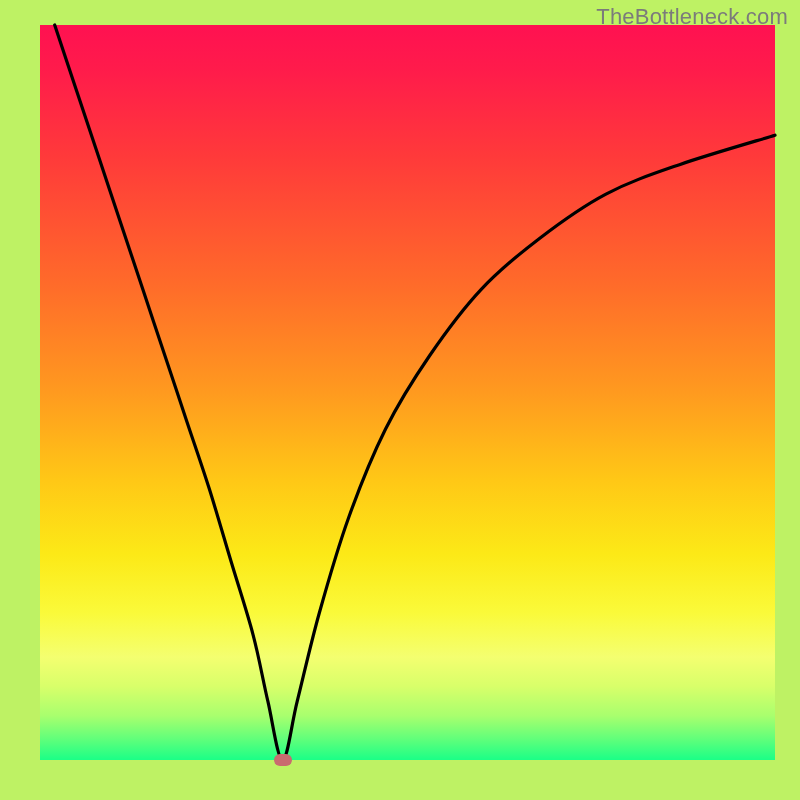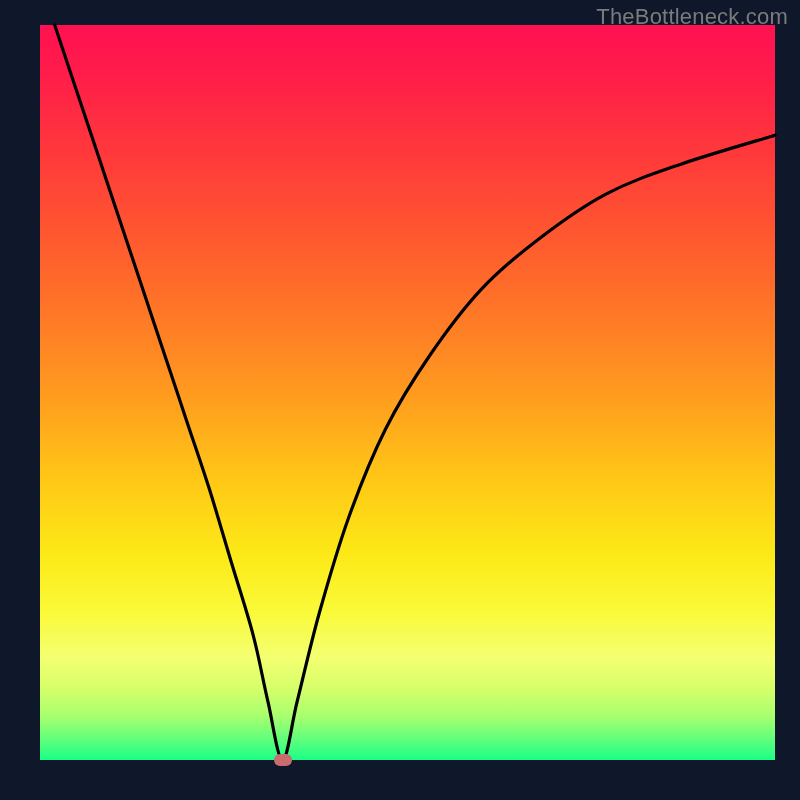--- a/index.html
+++ b/index.html
@@ -8,21 +8,21 @@
     width: 800px;
     height: 800px;
     overflow: hidden;
     background: #000;
     font-family: Arial, Helvetica, sans-serif;
   }
   .frame {
     position: relative;
     width: 800px;
     height: 800px;
-    background: #0f172a;
+    background: #bef264;
   }
   .plot-area {
     position: absolute;
     left: 40px;
     top: 25px;
     width: 735px;
     height: 735px;
     
     background: linear-gradient(
       to bottom,

